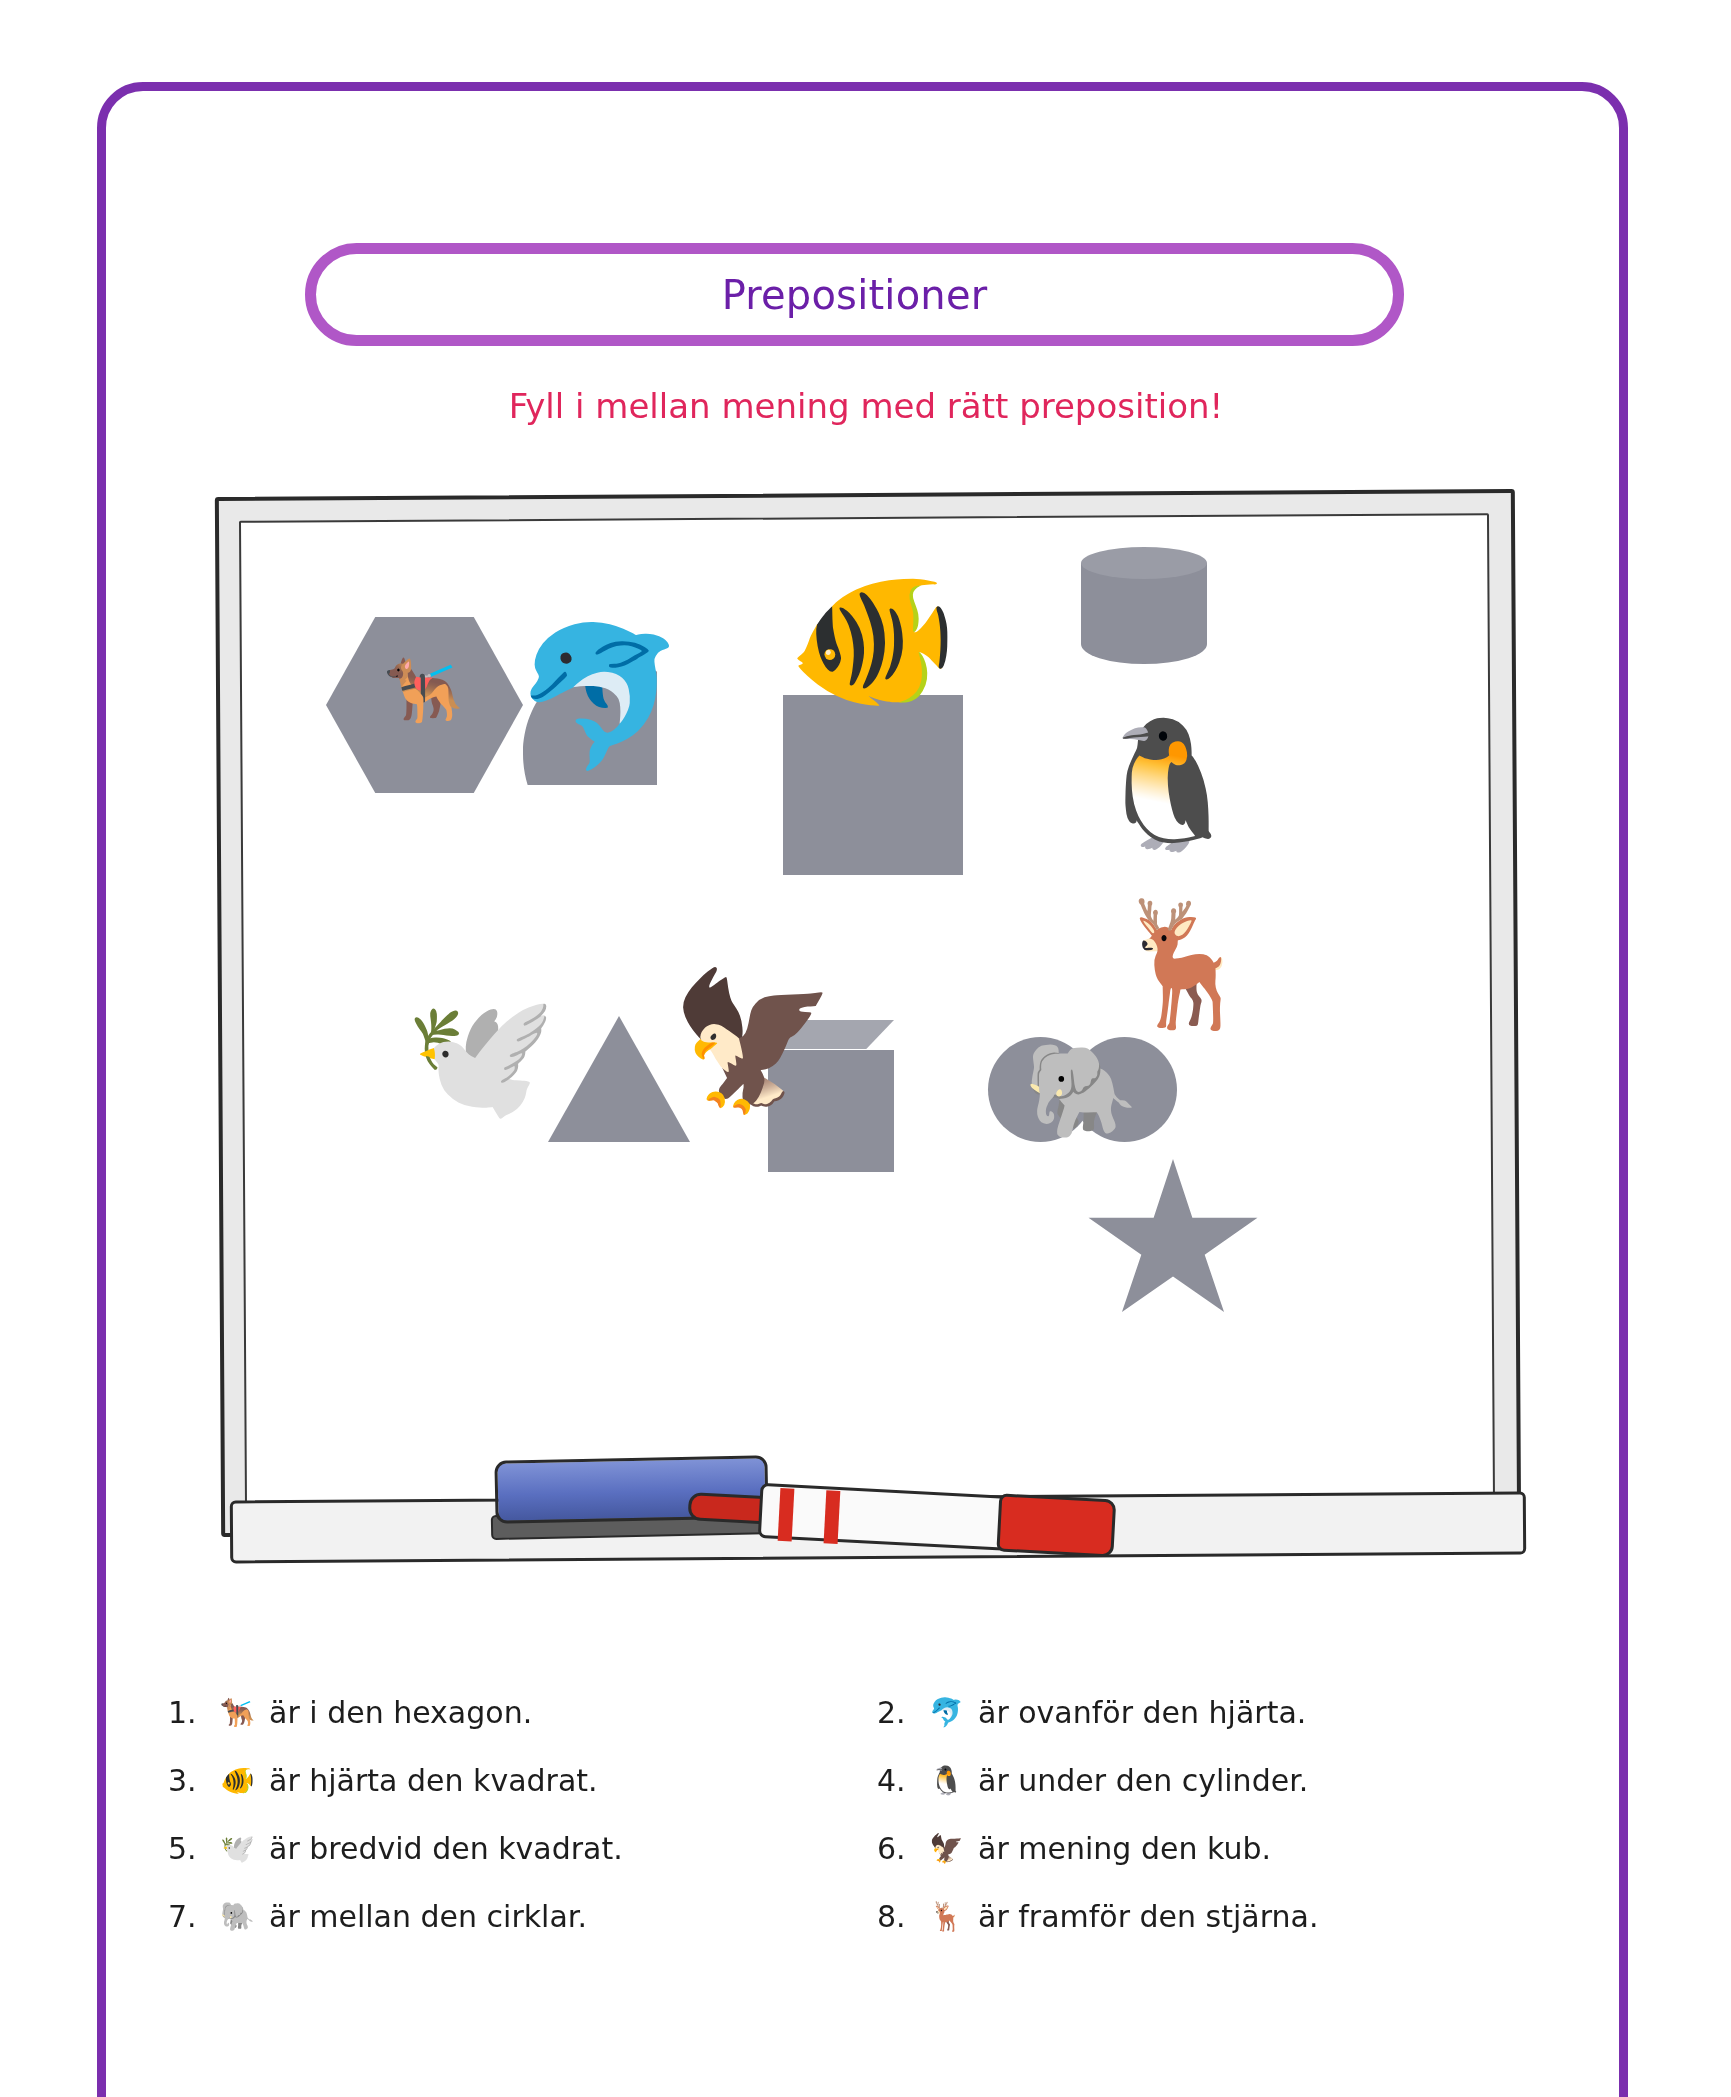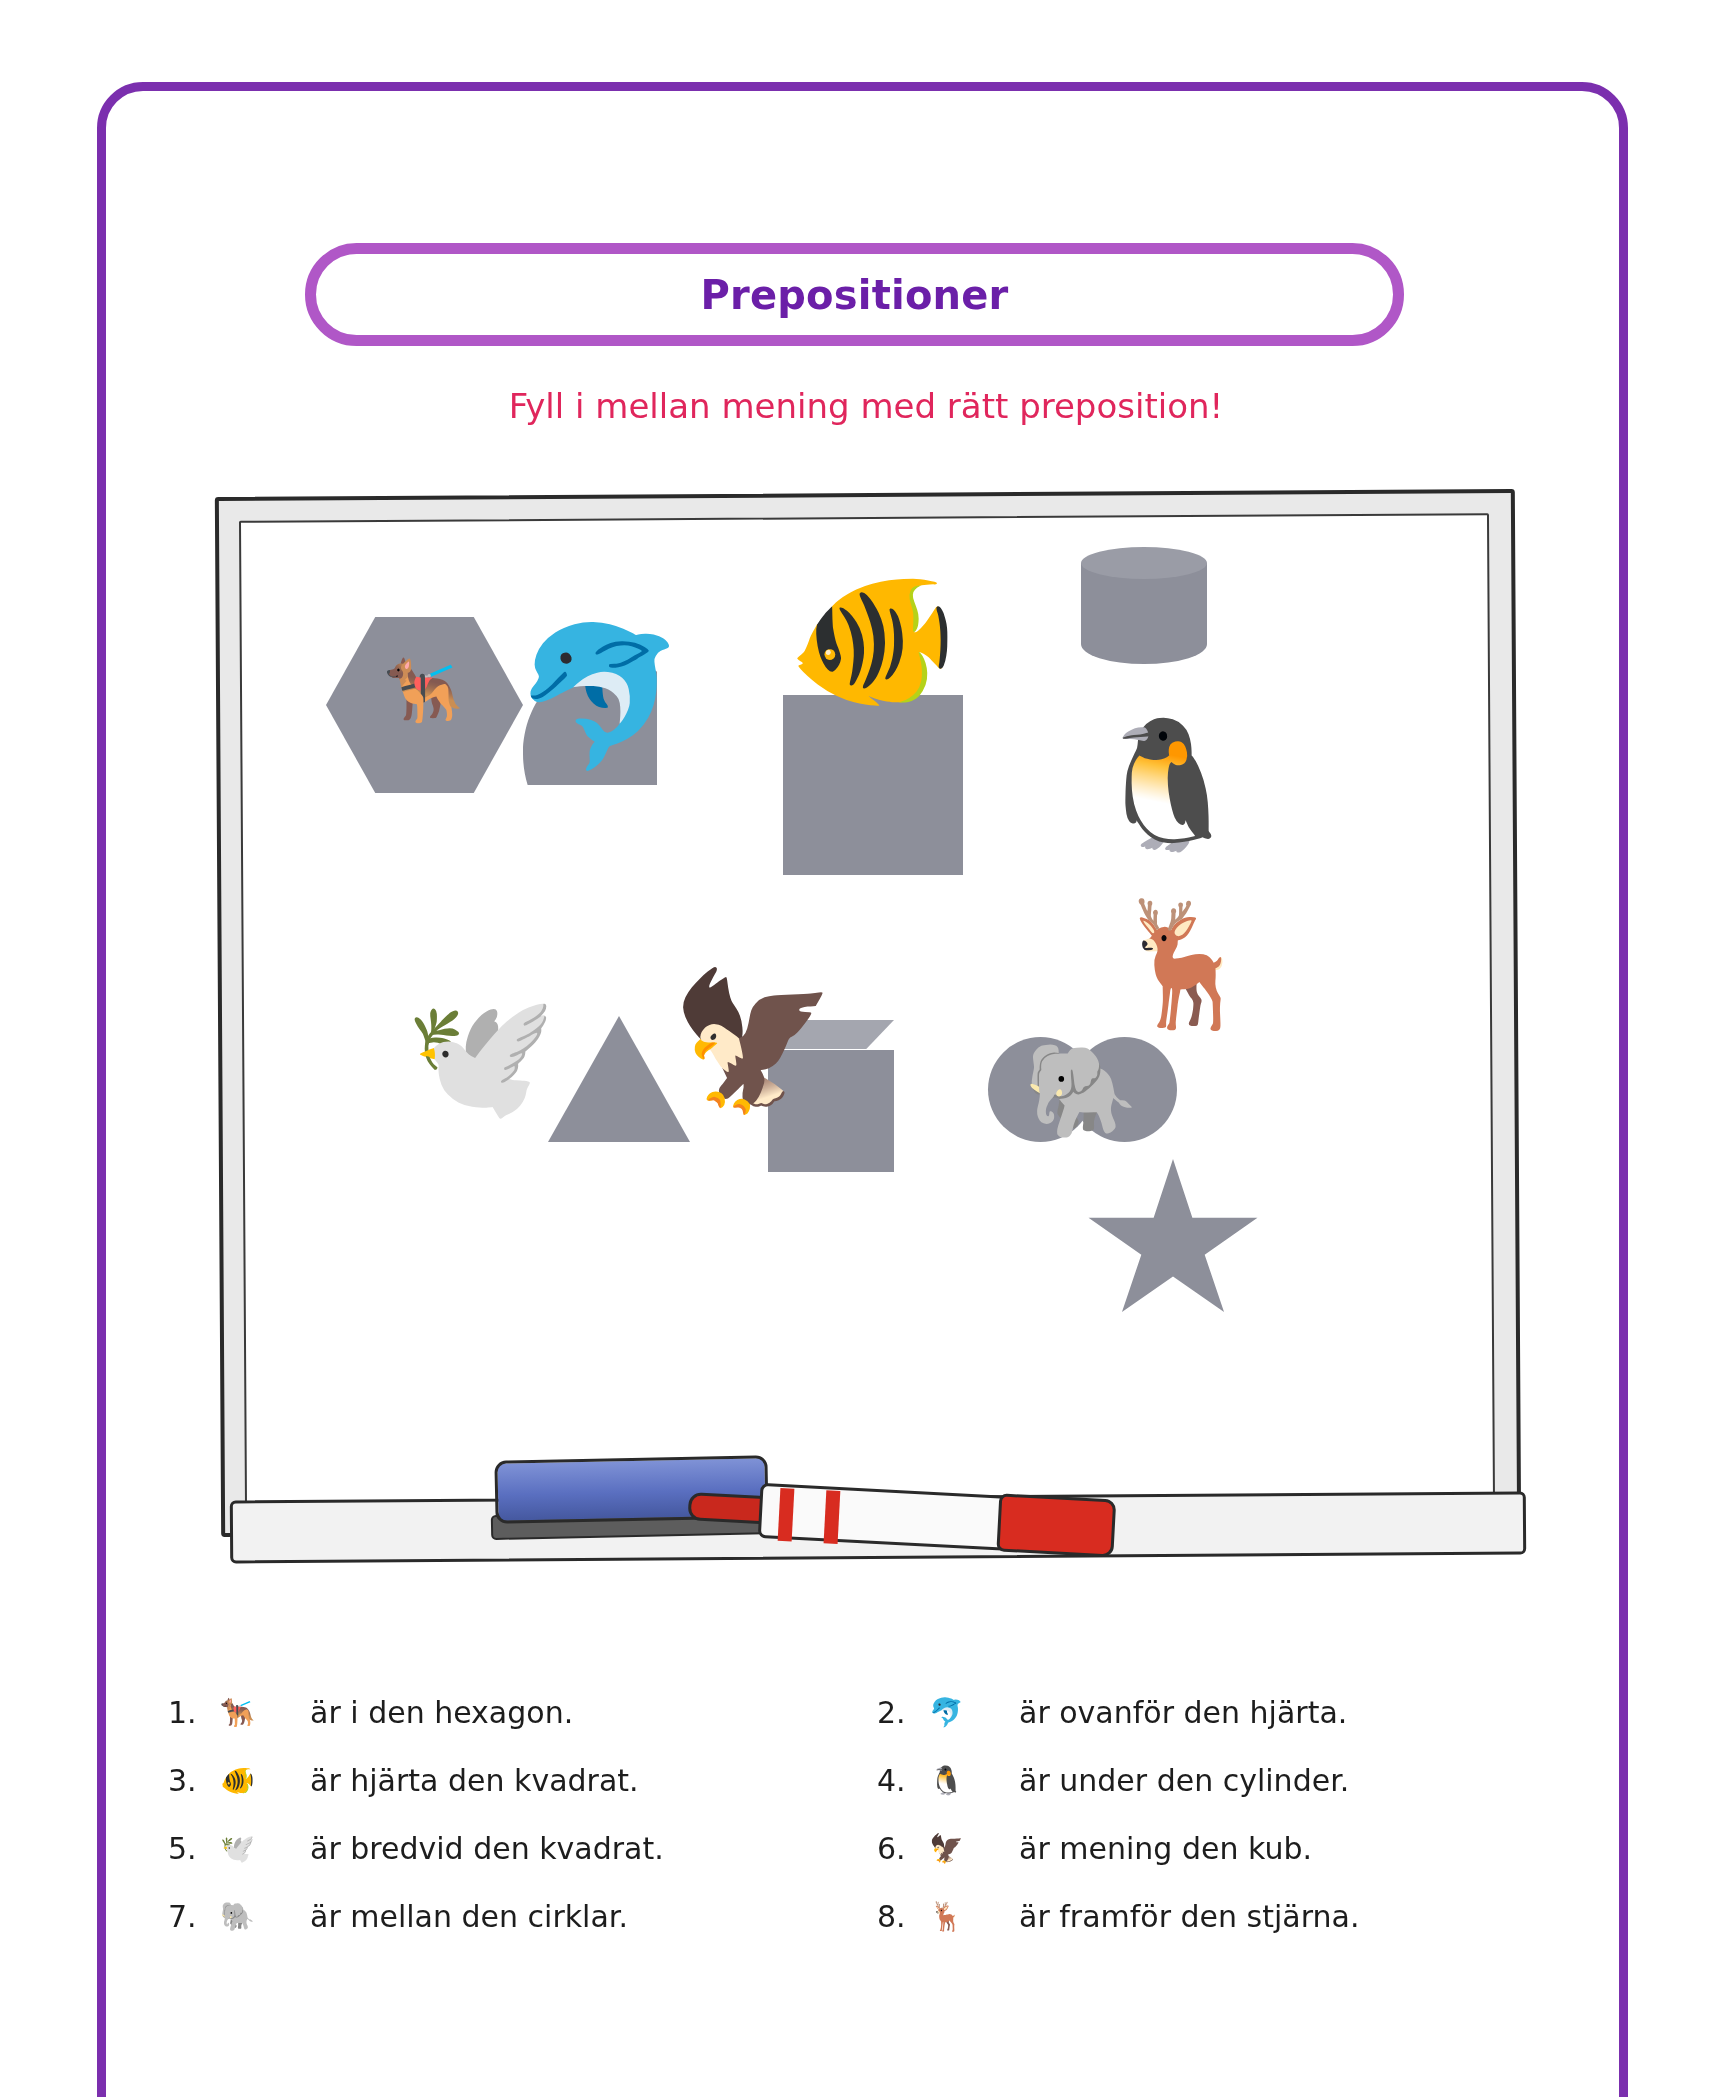--- a/index.html
+++ b/index.html
@@ -37,21 +37,21 @@
     border: 11px solid #b057c7;
     border-radius: 52px;
     background: #ffffff;
     box-sizing: border-box;
     display: flex;
     align-items: center;
     justify-content: center;
   }
   .title-text {
     font-size: 40px;
-    font-weight: bold;
+    font-weight: normal;
     color: #6b1fa8;
     letter-spacing: 0.2px;
   }
 
   .subtitle {
     position: absolute;
     left: 0;
     top: 386px;
     width: 1732px;
     text-align: center;
@@ -253,21 +253,21 @@
     align-items: center;
     font-size: 30px;
     color: #1d1d1d;
   }
   .s-num { min-width: 38px; }
   .s-emoji {
     font-size: 28px;
     width: 63px;
     text-align: center;
   }
-  .s-text { white-space: nowrap; margin-left: 41px; }
+  .s-text { white-space: nowrap; }
 </style>
 </head>
 <body>
 
 <div class="page-frame"></div>
 
 <div class="title-pill">
   <span class="title-text">Prepositioner</span>
 </div>
 

